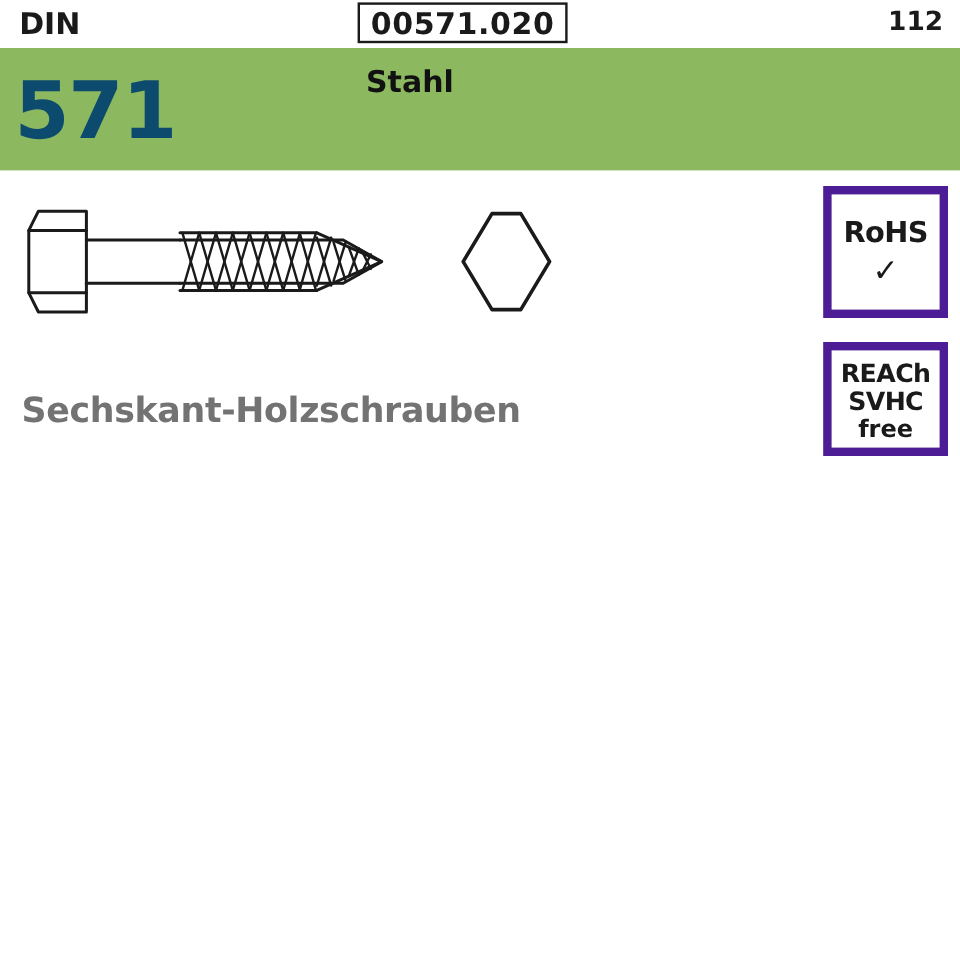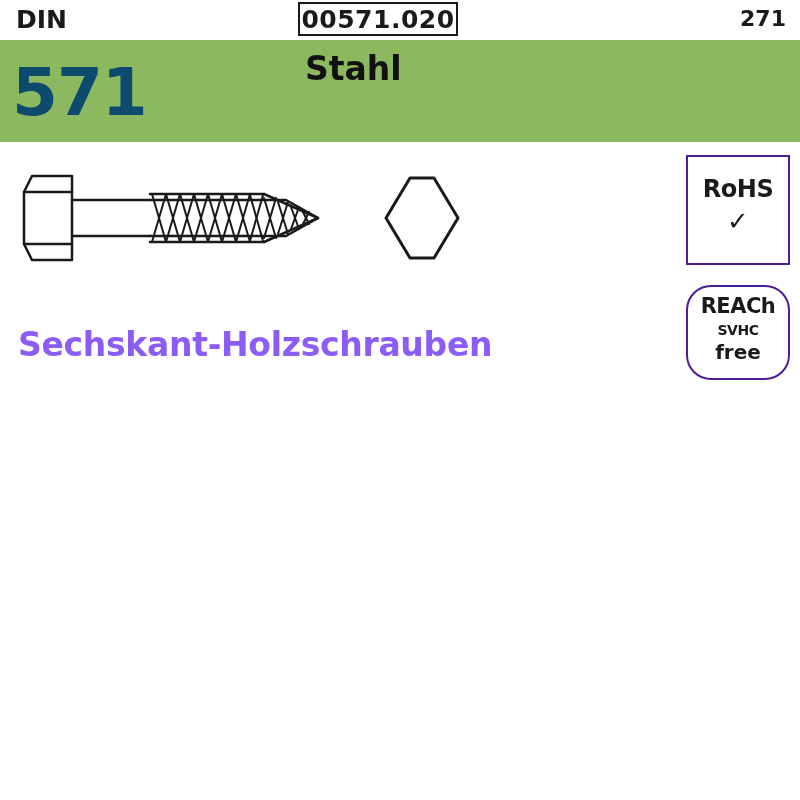--- a/index.html
+++ b/index.html
@@ -38,21 +38,21 @@
     font-size: 25px;
     font-weight: bold;
     letter-spacing: 0px;
     font-family: "DejaVu Sans", sans-serif;
     line-height: 28px;
   }
   .code-box {
     position: absolute;
     left: 298px;
     top: 2px;
-    width: 160px;
+    width: 175px;
     height: 34px;
     border: 2px solid #1a1a1a;
     box-sizing: border-box;
     display: flex;
     align-items: center;
     justify-content: center;
   }
   .code-box span {
     font-size: 25px;
     font-weight: bold;
@@ -82,21 +82,21 @@
     font-size: 66px;
     font-weight: bold;
     letter-spacing: -1px;
     line-height: 70px;
     color: #0c4a6e;
   }
   .material-1 {
     position: absolute;
     left: 305px;
     top: 52px;
-    font-size: 33px;
+    font-size: 25px;
     font-weight: bold;
     color: #111;
     line-height: 34px;
   }
   .material-2 {
     position: absolute;
     left: 305px;
     top: 98px;
     font-size: 30px;
     font-weight: bold;
@@ -111,30 +111,30 @@
     top: 150px;
     width: 800px;
     height: 140px;
   }
 
   
   .product-title {
     position: absolute;
     left: 18px;
     top: 325px;
-    font-size: 33px;
+    font-size: 29px;
     font-weight: bold;
     letter-spacing: -0.3px;
-    color: #8b5cf6;
+    color: #737373;
   }
 
   
   .cert {
     position: absolute;
-    border: 2px solid #4c1d95;
+    border: 7px solid #4c1d95;
     box-sizing: border-box;
     background: #fff;
     text-align: center;
   }
   .cert-rohs {
     left: 686px;
     top: 155px;
     width: 104px;
     height: 110px;
   }
@@ -148,52 +148,51 @@
     font-size: 26px;
     font-weight: bold;
     margin-top: 4px;
     line-height: 28px;
   }
   .cert-reach {
     left: 686px;
     top: 285px;
     width: 104px;
     height: 95px;
-    border-radius: 25px;
   }
   .cert-reach .l1 {
     font-size: 21px;
     font-weight: bold;
     margin-top: 7px;
     letter-spacing: -0.5px;
     line-height: 24px;
   }
   .cert-reach .l2 {
-    font-size: 14px;
+    font-size: 21px;
     font-weight: bold;
     letter-spacing: -0.5px;
     line-height: 24px;
   }
   .cert-reach .l3 {
     font-size: 20px;
     font-weight: bold;
     line-height: 20px;
   }
 </style>
 </head>
 <body>
 
 <div class="sheet">
 
   <div class="topbar">
     <div class="din-label">DIN</div>
     <div class="code-box">
       <span>00571.020</span>
     </div>
-    <div class="page-num">271</div>
+    <div class="page-num">112</div>
   </div>
 
   <div class="banner"></div>
   <div class="din-number">571</div>
   <div class="material-1">Stahl</div>
 
   <div class="drawing">
     <svg width="800" height="140" viewBox="0 0 800 140" xmlns="http://www.w3.org/2000/svg">
       <g fill="none" stroke="#1a1a1a" stroke-width="2.5" stroke-linejoin="round" stroke-linecap="round">
 

